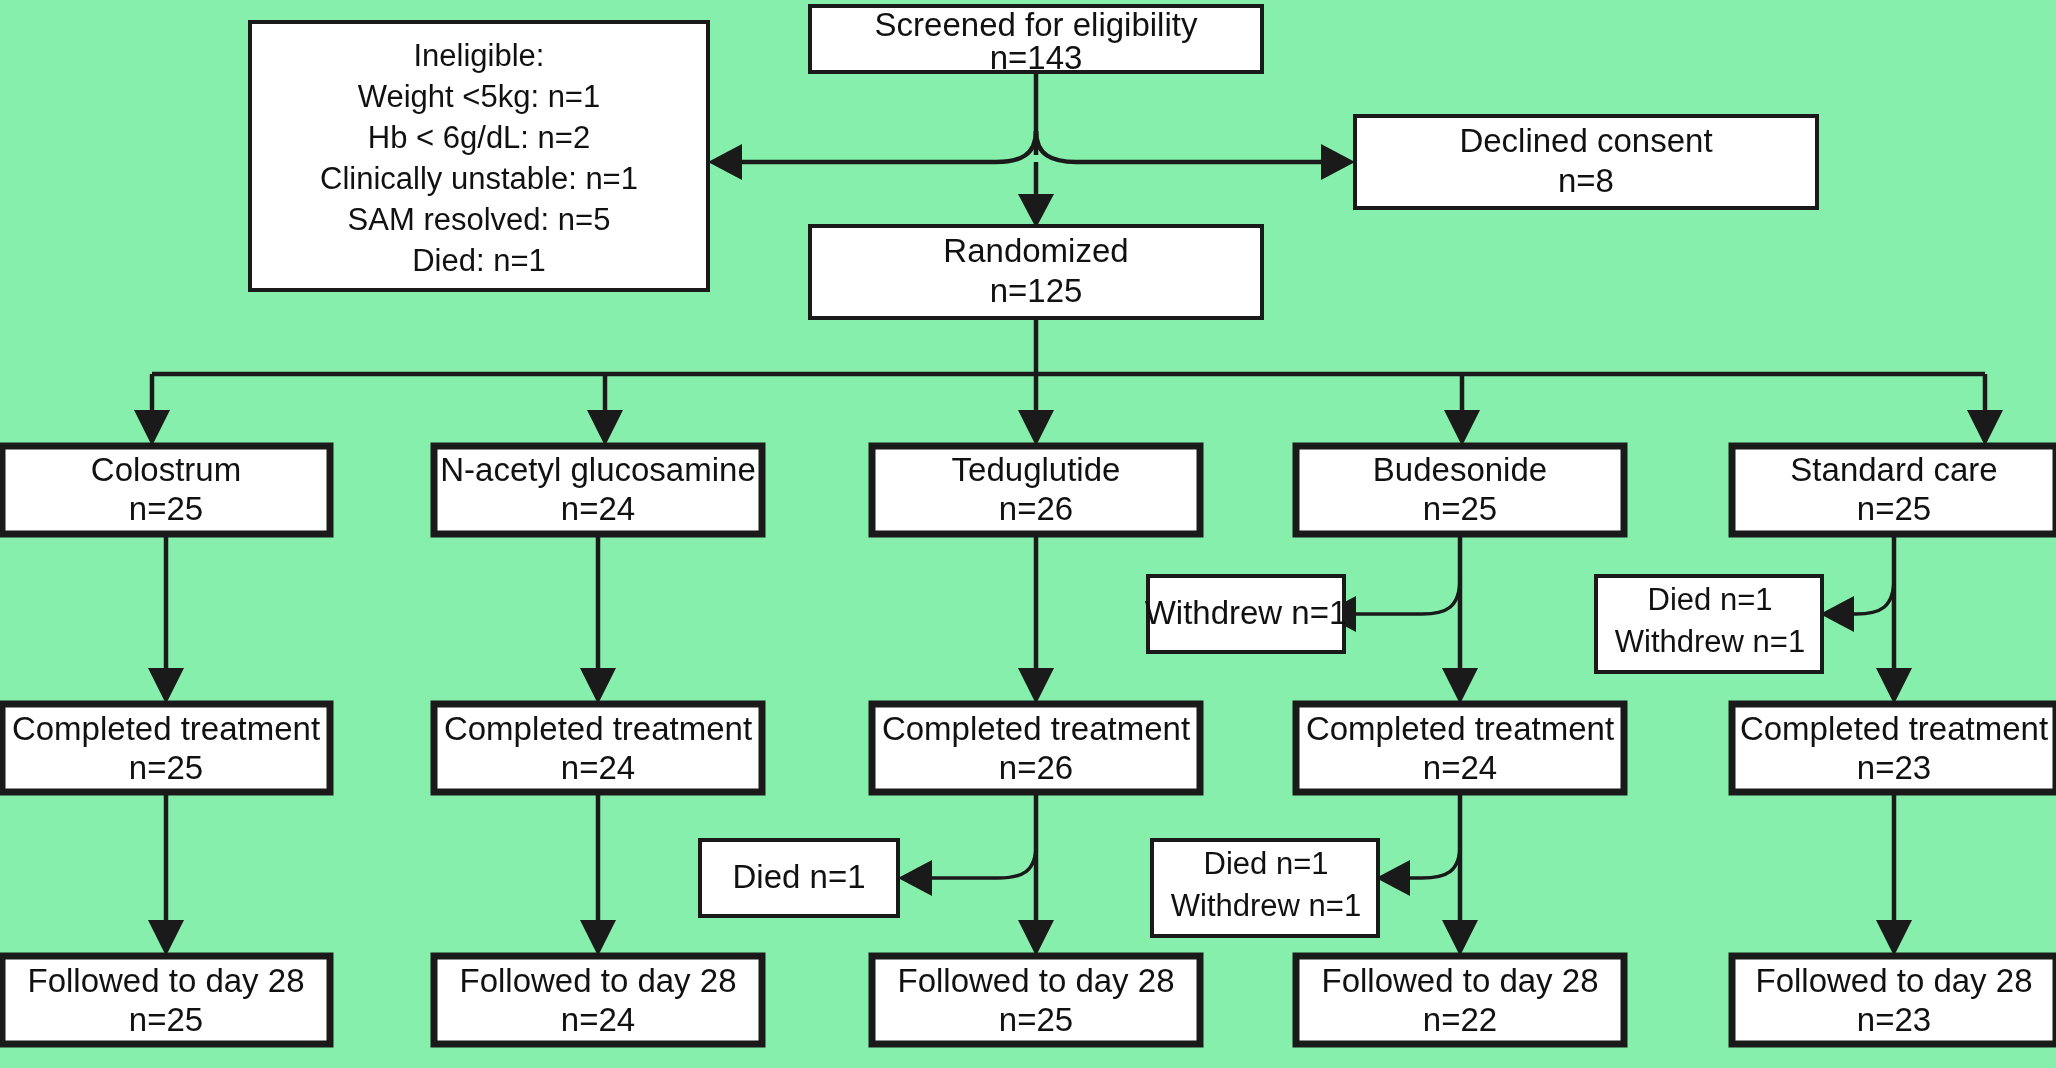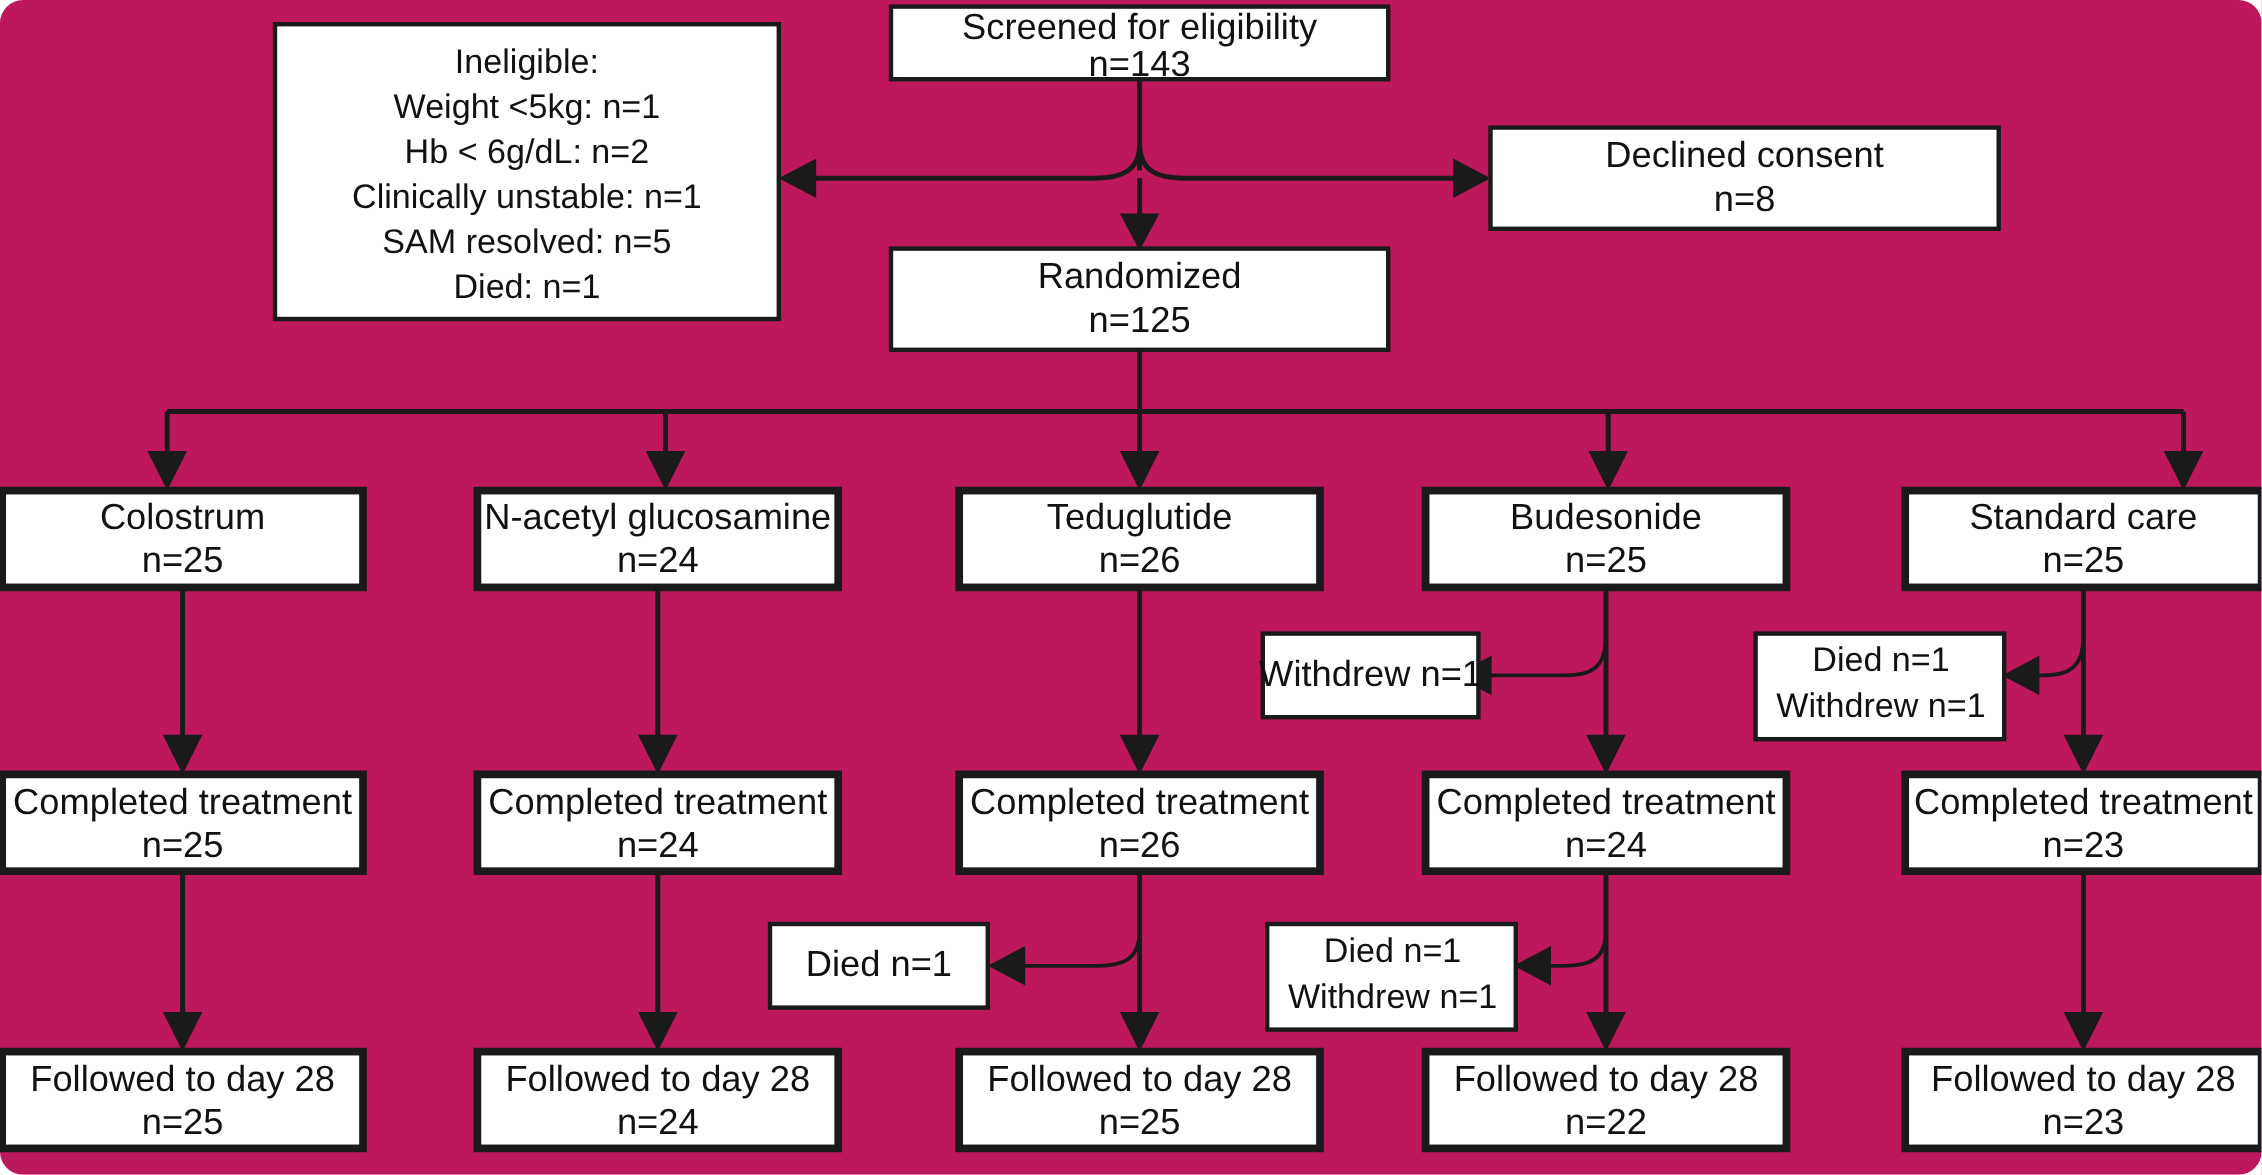--- a/index.html
+++ b/index.html
@@ -4,23 +4,22 @@
 <style>
   html, body {
     margin: 0;
     padding: 0;
     background: #ffffff;
   }
   #diagram-root {
     position: relative;
     width: 2056px;
     height: 1068px;
-    background: #be185d;
+    background: #86efac;
     font-family: "Liberation Sans", sans-serif;
-    border-radius: 21px;
   }
   svg#flow {
     position: absolute;
     top: 0;
     left: 0;
     width: 2056px;
     height: 1068px;
     display: block;
   }
   .box-rect {

